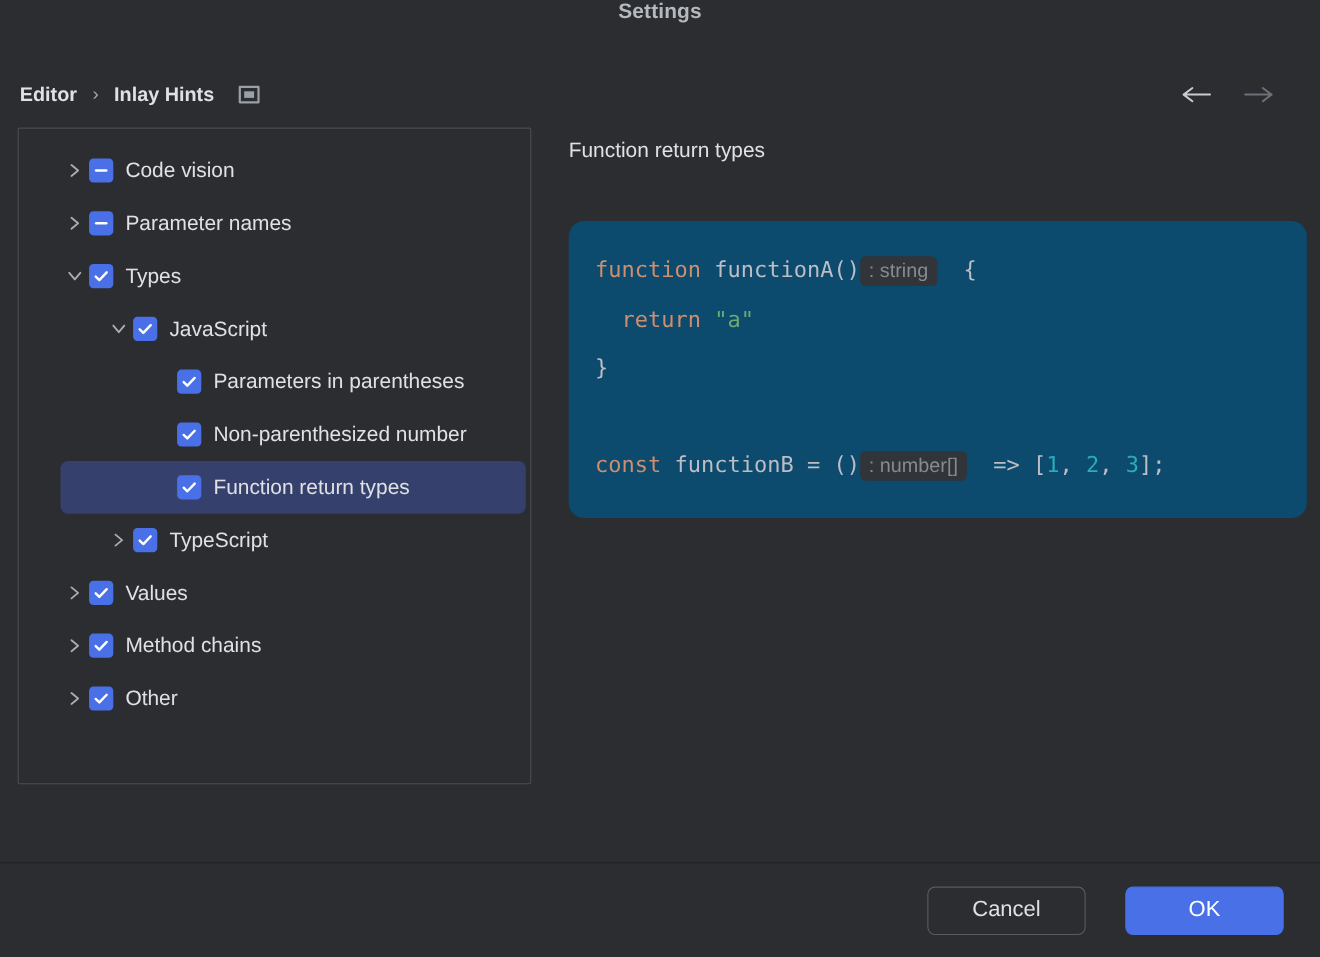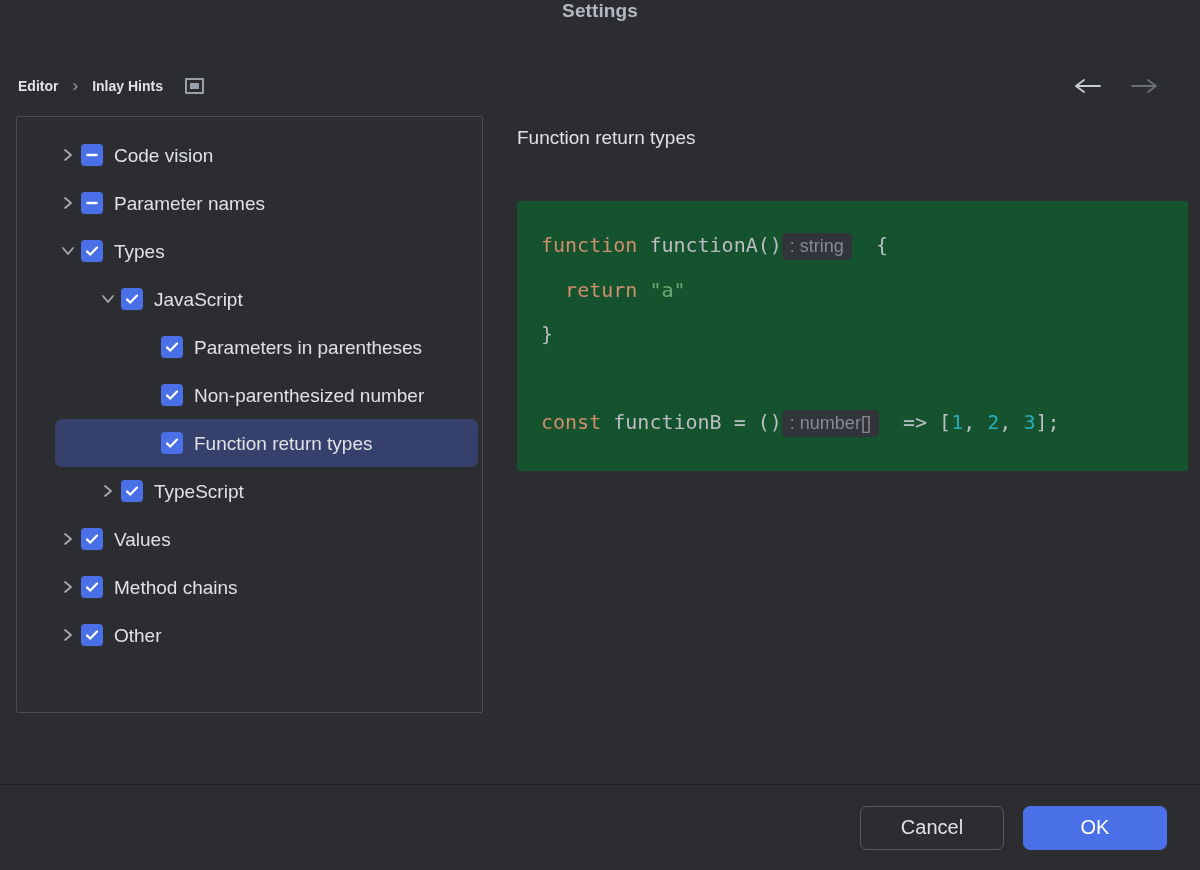--- a/index.html
+++ b/index.html
@@ -33,21 +33,21 @@
 
   
   .crumbbar {
     height: 60px;
     display: flex;
     align-items: center;
     padding: 0 18px 0 18px;
     position: relative;
   }
   .crumb {
-    font-size: 14px;
+    font-size: 18px;
     font-weight: bold;
     color: #dfe1e5;
     white-space: nowrap;
   }
   .crumb-sep {
     font-size: 17px;
     color: #9fa3ab;
     margin: 0 14px;
     font-weight: normal;
   }
@@ -168,22 +168,22 @@
     box-sizing: border-box;
   }
   .detail-title {
     font-size: 19px;
     color: #dfe1e5;
     margin-top: 11px;
     margin-bottom: 0;
   }
   .code-box {
     margin-top: 52px;
-    background: #14532d;
-    border-radius: 1px;
+    background: #0c4a6e;
+    border-radius: 14px;
     width: 671px;
     box-sizing: border-box;
     padding: 22px 18px 26px 24px;
     font-family: "DejaVu Sans Mono", "Liberation Mono", monospace;
     font-size: 20px;
     line-height: 44px;
     color: #bcbec4;
     overflow: hidden;
   }
   .code-line { white-space: pre; }
@@ -214,21 +214,21 @@
   .footer {
     position: absolute;
     left: 0;
     top: 785px;
     width: 1200px;
     height: 85px;
     box-sizing: border-box;
     display: flex;
     align-items: center;
     justify-content: flex-end;
-    gap: 19px;
+    gap: 36px;
     padding-right: 33px;
     background: #2b2d30;
   }
   .btn {
     height: 44px;
     min-width: 144px;
     border-radius: 7px;
     font-size: 20px;
     font-family: "Liberation Sans", sans-serif;
     display: flex;

